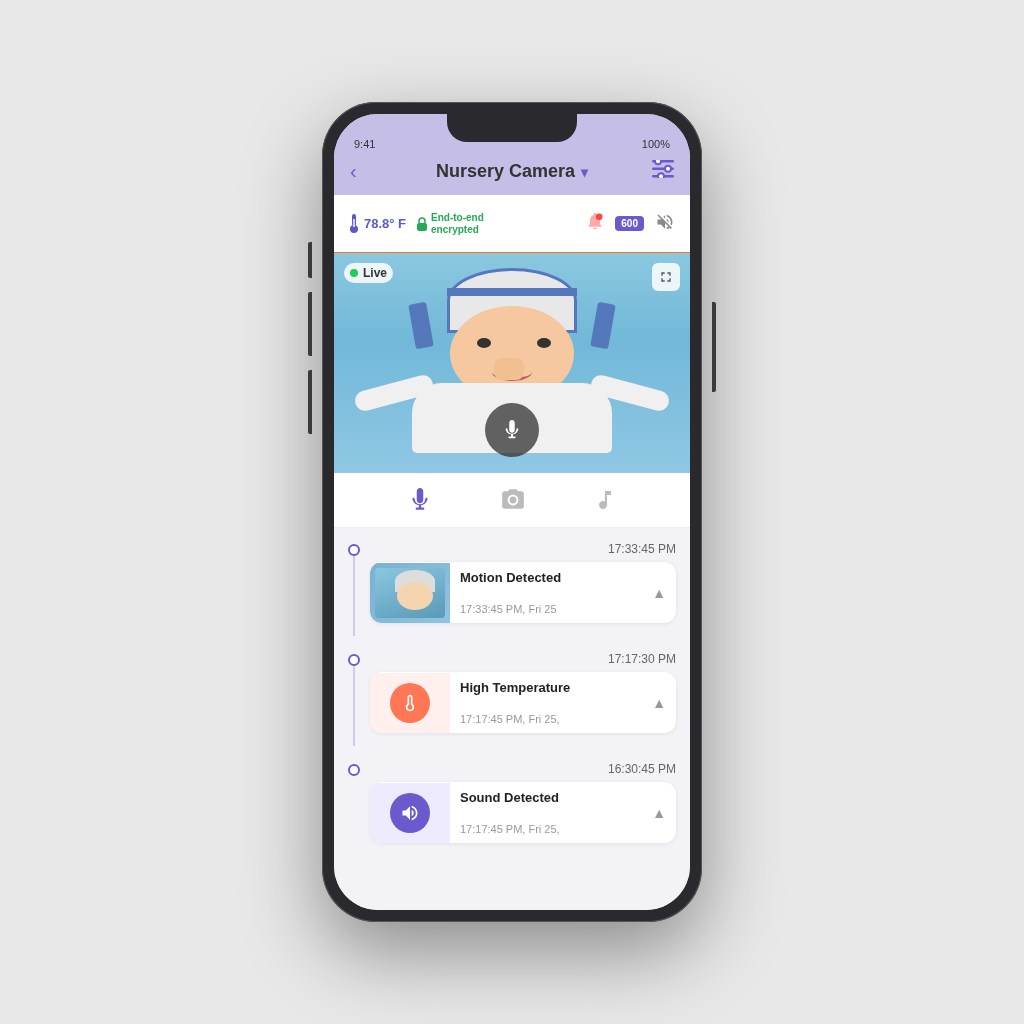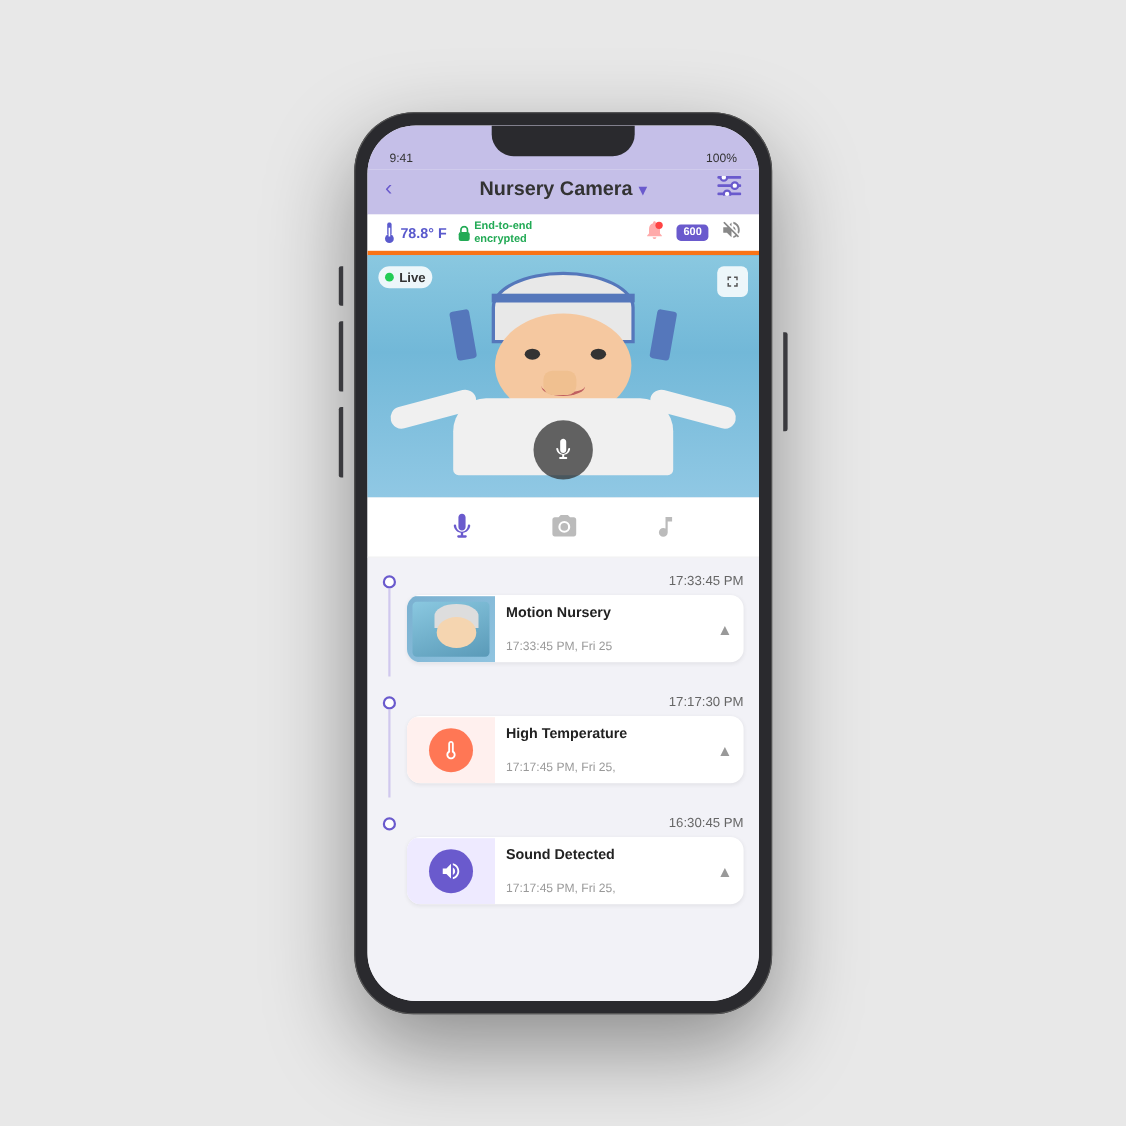--- a/index.html
+++ b/index.html
@@ -131,23 +131,23 @@
       font-size: 18px;
       width: 30px;
       text-align: right;
     }
 
     
     .info-bar {
       background: white;
       display: flex;
       align-items: center;
-      padding: 4px 14px;
+      padding: 16px 14px;
       gap: 10px;
-      border-bottom: 4px solid #f97316;
+      border-bottom: 1px solid #f97316;
     }
 
     .temp-badge {
       display: flex;
       align-items: center;
       gap: 4px;
       color: #5a5acd;
       font-size: 13px;
       font-weight: 600;
     }
@@ -630,21 +630,21 @@
           <div class="timeline-time">17:33:45 PM</div>
           <div class="event-card">
             <div class="event-thumb">
               <div class="thumb-baby-sketch">
                 <div class="thumb-hat"></div>
                 <div class="thumb-face"></div>
               </div>
               <div class="play-btn">▶</div>
             </div>
             <div class="event-info">
-              <div class="event-title">Motion Nursery</div>
+              <div class="event-title">Motion Detected</div>
               <div class="event-time">17:33:45 PM, Fri 25</div>
             </div>
             <div class="event-expand">▲</div>
           </div>
         </div>
       </div>
 
       <div class="timeline-item">
         <div class="timeline-dot-col">
           <div class="timeline-dot"></div>

